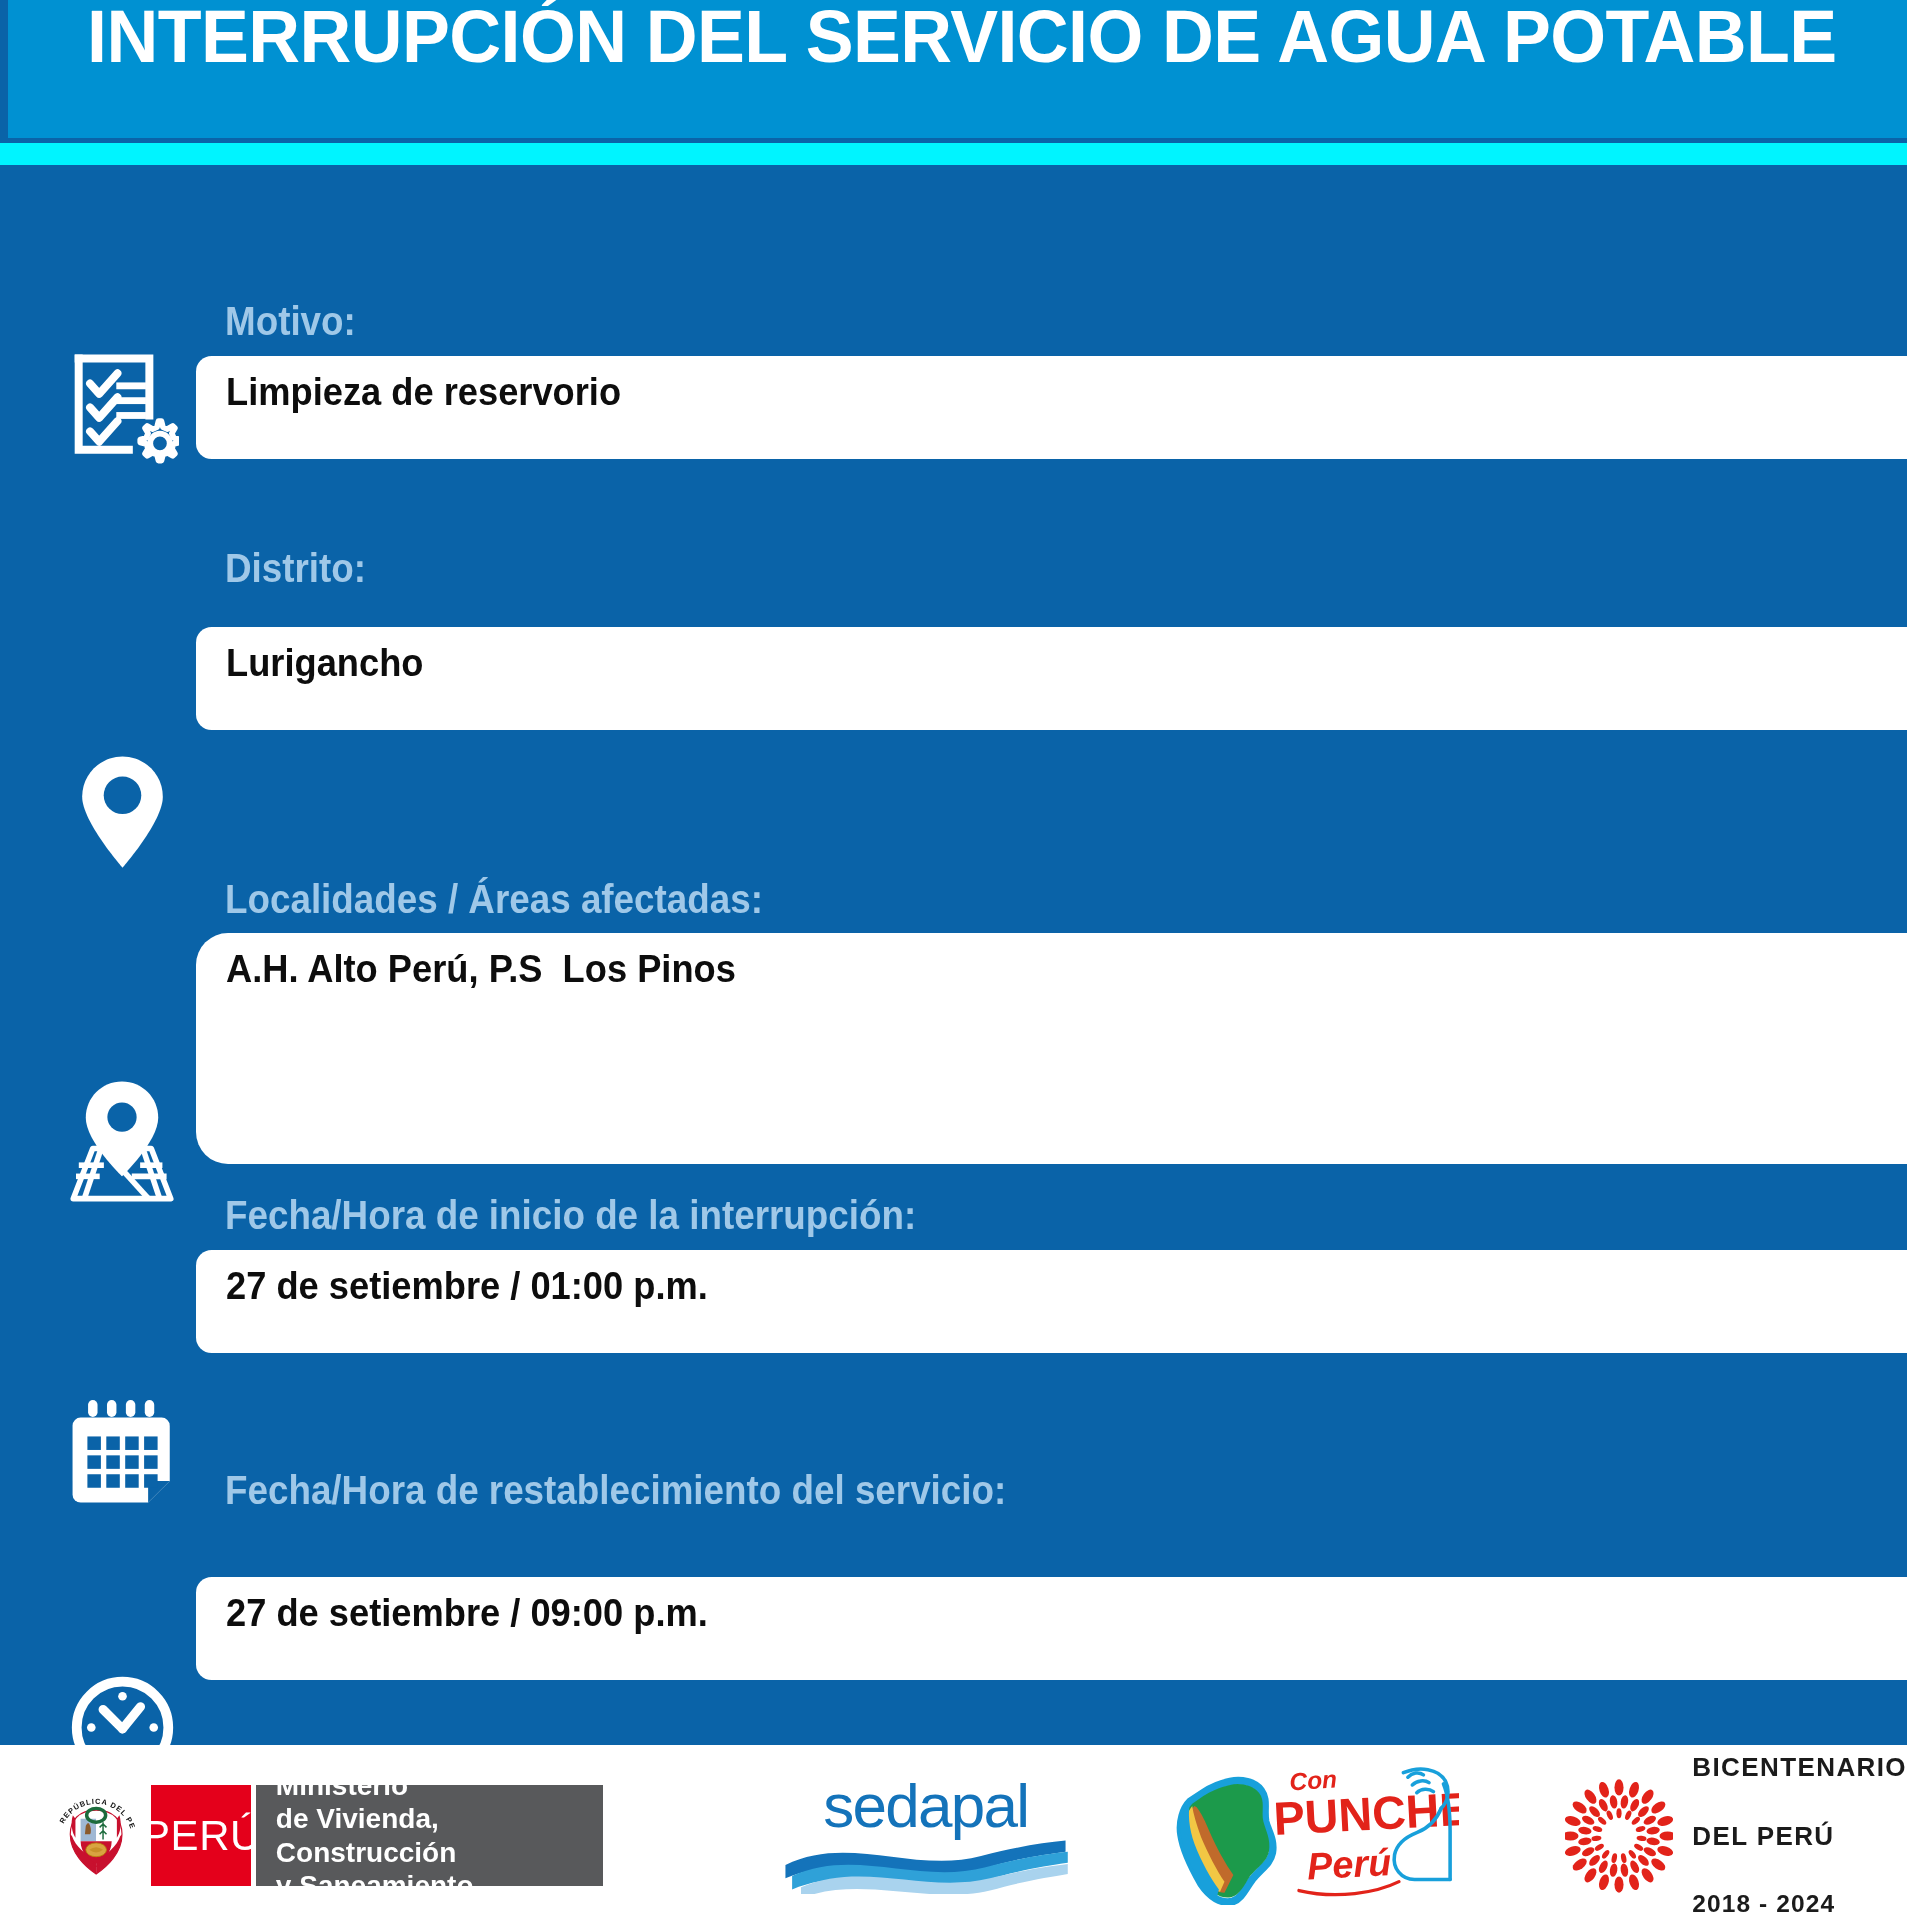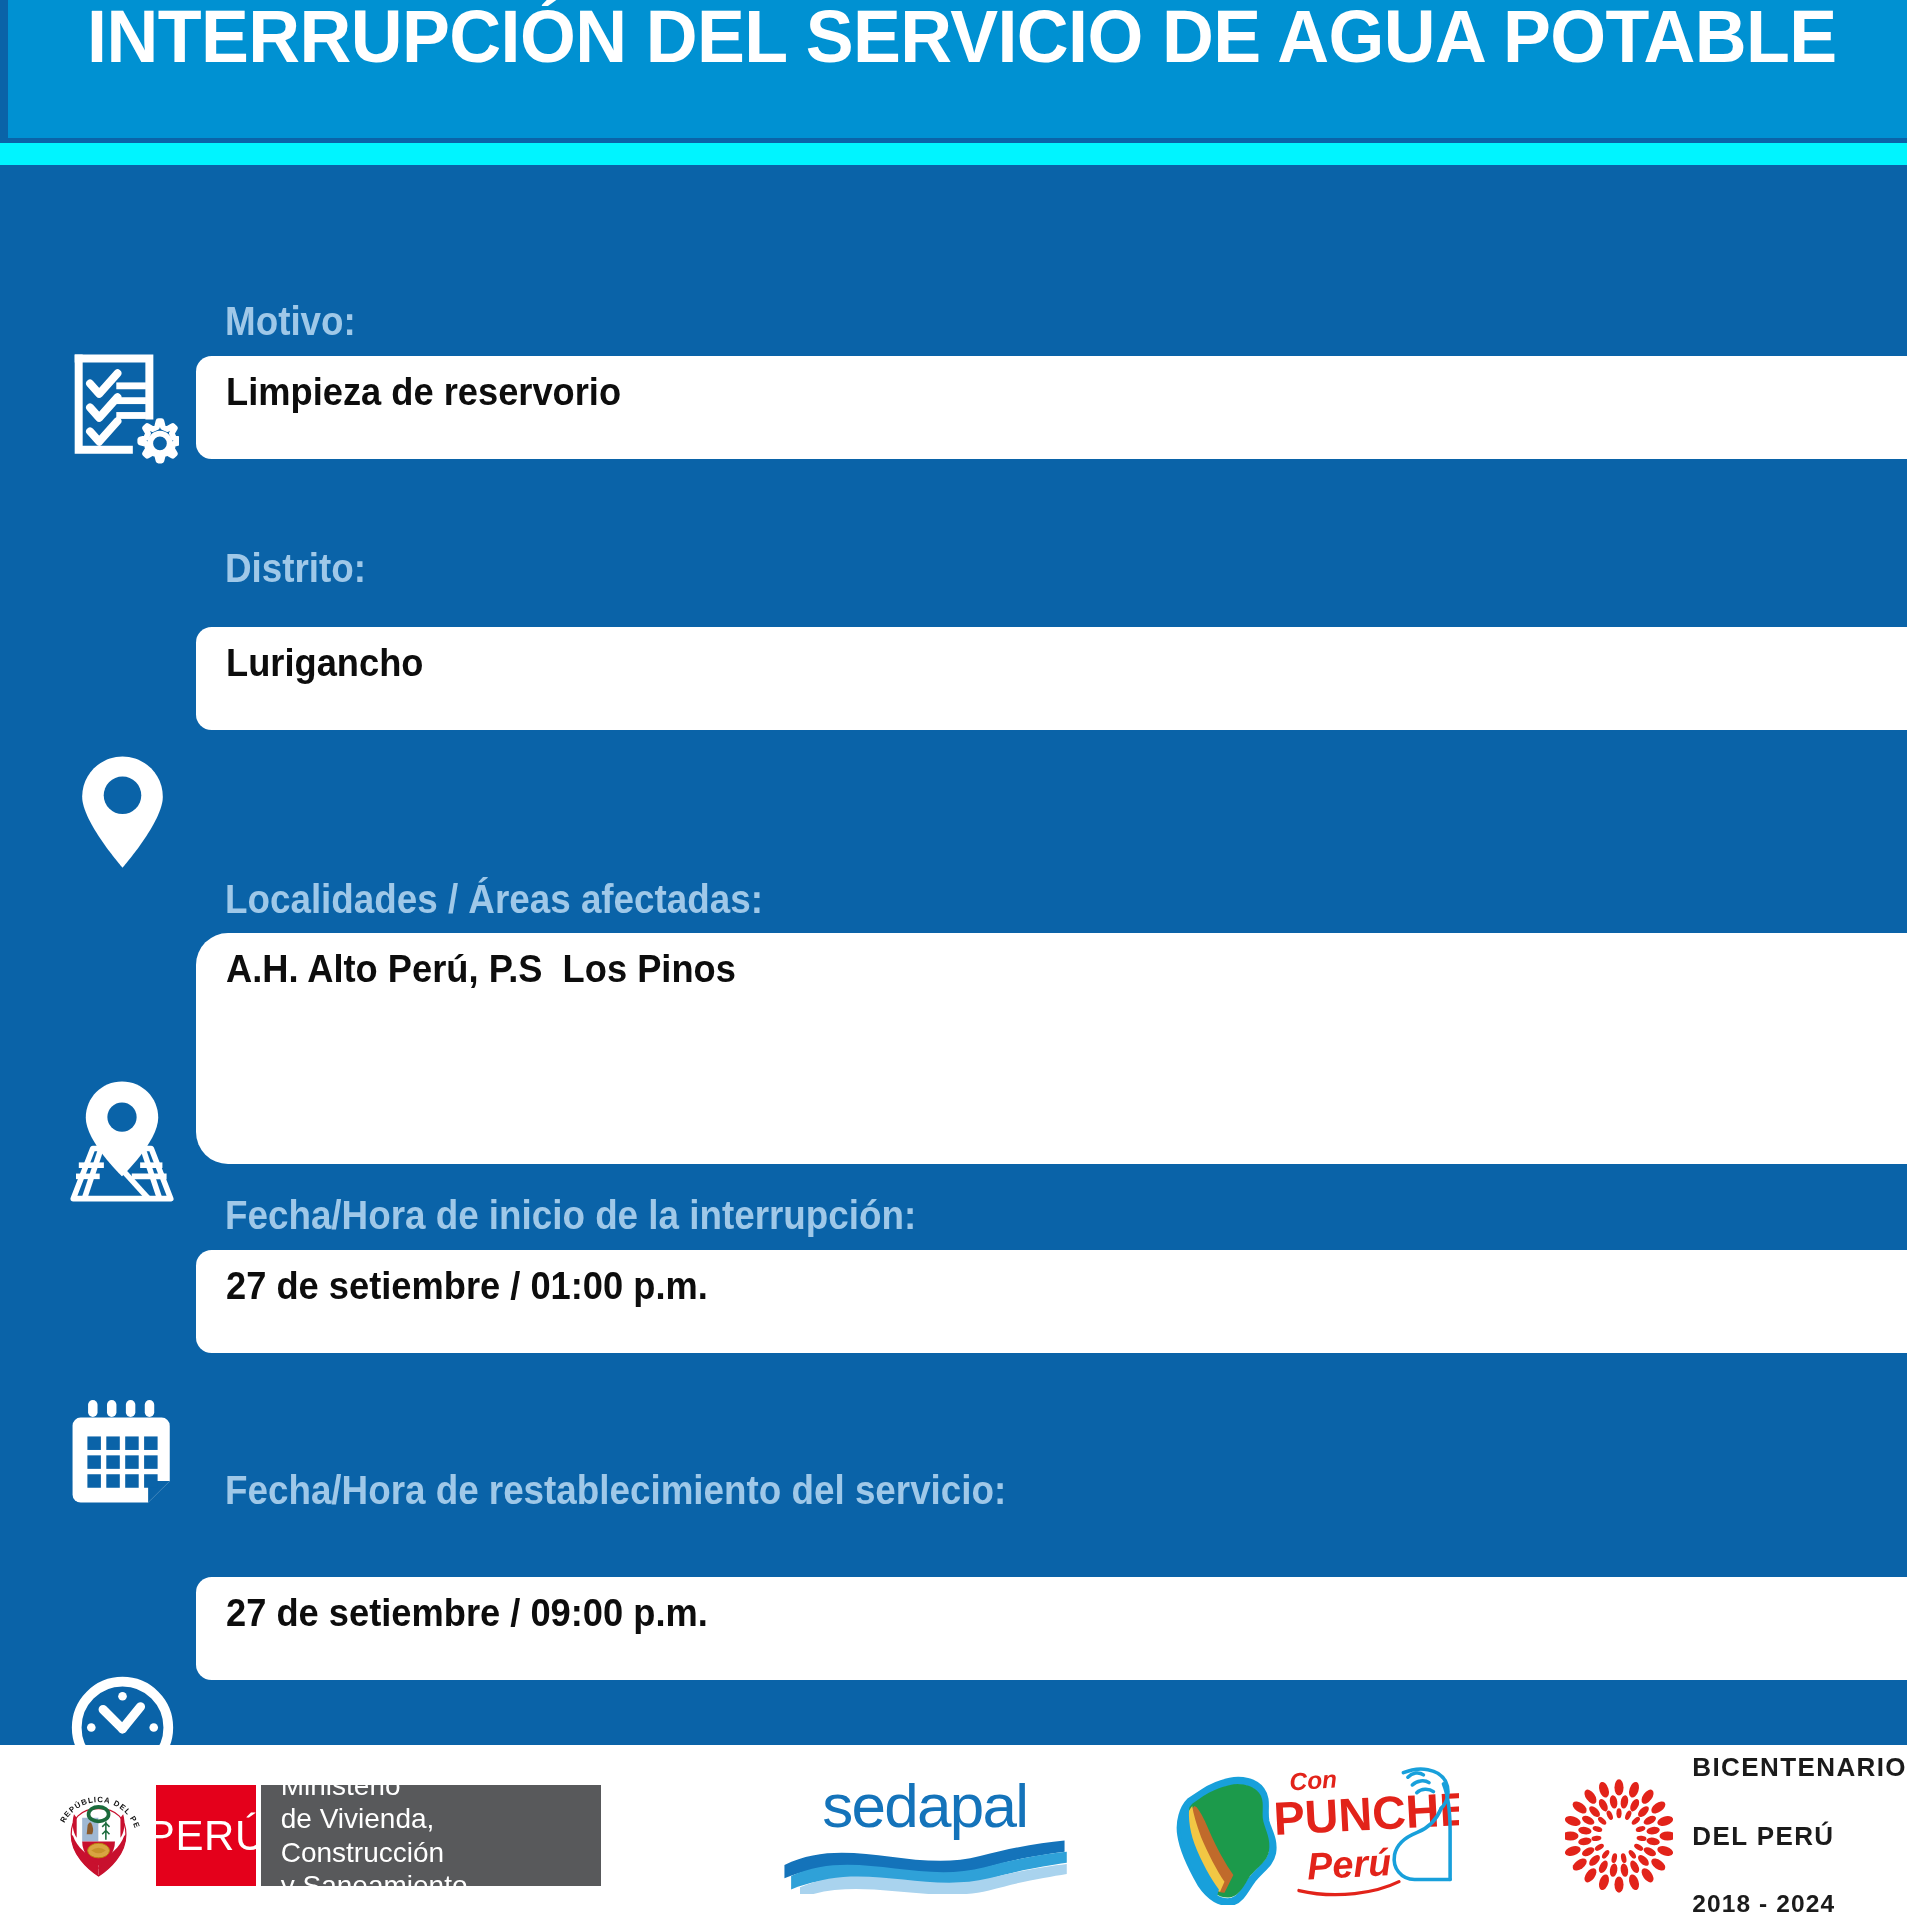--- a/index.html
+++ b/index.html
@@ -134,21 +134,21 @@
     font-stretch: condensed; letter-spacing: 0.6px;
   }
   .peru-gray {
     height: 101px;
     background: #58595B;
     display: flex; align-items: center;
     padding: 0 24.5px 0 20px;
     margin-left: 4.4px;
   }
   .peru-gray span {
-    color: #ffffff; font-size: 28px; font-weight: 400; line-height: 1.18;
+    color: #ffffff; font-size: 28px; font-weight: 700; line-height: 1.18;
     font-family: "Liberation Sans Narrow", "Liberation Sans", sans-serif;
     font-stretch: condensed;
     white-space: pre-line;
   }
 
   
   .sedapal { margin-left: 178px; width: 311px; text-align: center; }
   .sedapal-word {
     color: #1473BA; font-size: 62px; font-weight: 400;
     letter-spacing: -1.7px; line-height: 0.95;

